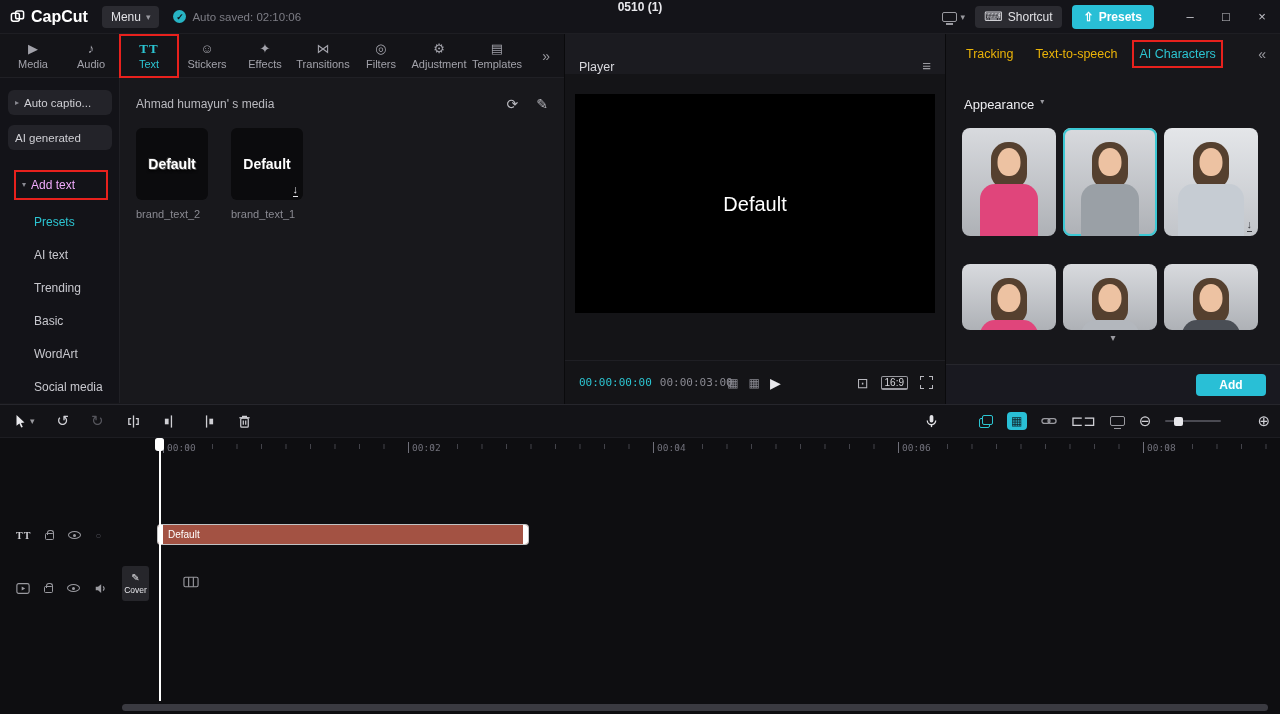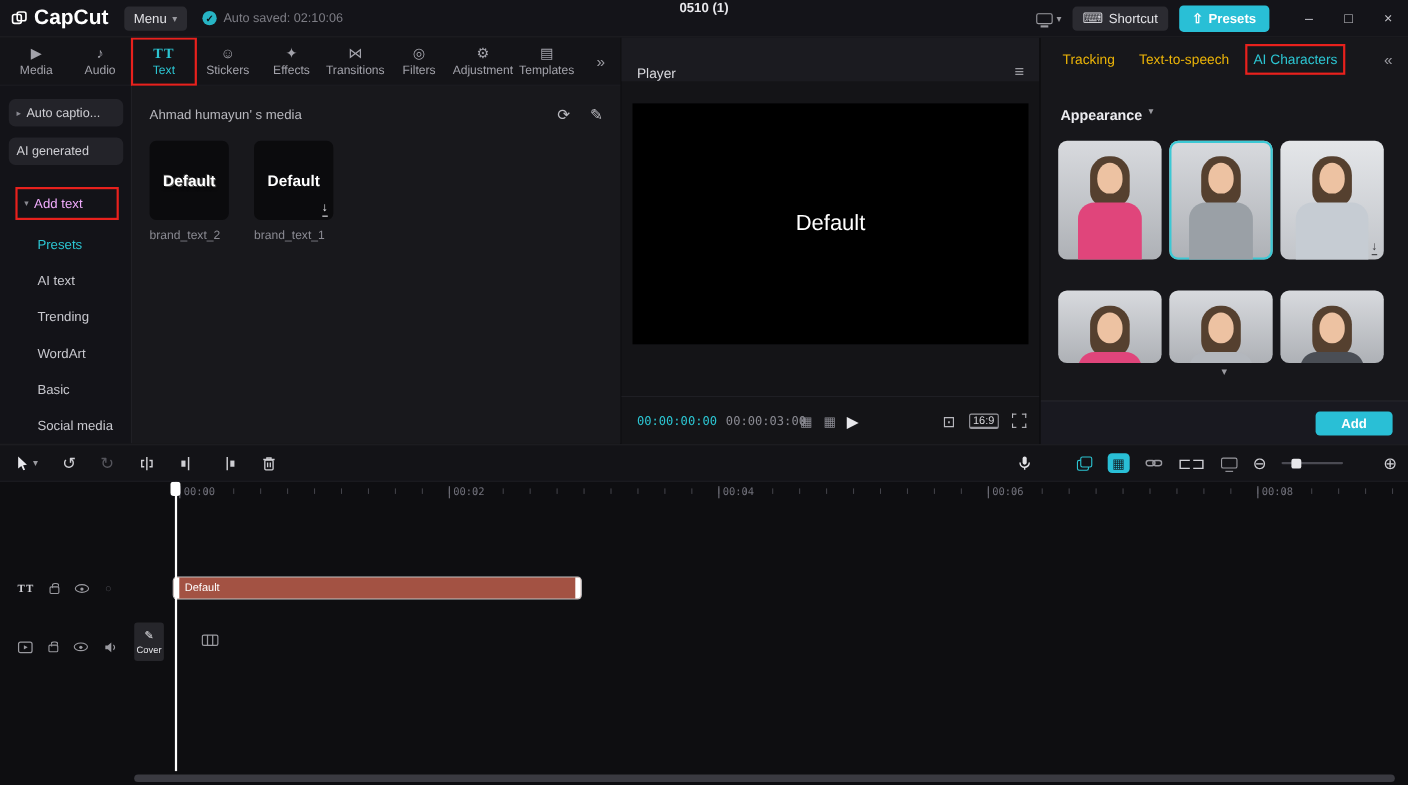--- a/index.html
+++ b/index.html
@@ -4,21 +4,21 @@
 <style>
   *{margin:0;padding:0;box-sizing:border-box}
   html,body{width:1280px;height:714px;background:#0d0d10;font-family:"Liberation Sans",sans-serif;color:#d6d6da;overflow:hidden}
   .app{position:relative;width:1280px;height:714px;background:#0d0d10;font-size:12px}
   i,b,span{font-style:normal}
   svg{display:block}
 
   
   .titlebar{position:absolute;top:0;left:0;width:1280px;height:34px;background:#141419;border-bottom:1px solid #1e1e23;display:flex;align-items:center;justify-content:space-between;padding-left:10px;z-index:5}
   .tb-left{display:flex;align-items:center;gap:14px}
-  .logo{display:flex;align-items:center;gap:6px;font-weight:bold;font-size:19px;color:#fff}
+  .logo{display:flex;align-items:center;gap:6px;font-weight:bold;font-size:16px;color:#fff}
   .btn-dark{display:inline-flex;align-items:center;gap:5px;background:#2b2b31;border:none;color:#e2e2e6;height:22px;border-radius:4px;padding:0 9px;font-size:12px;font-family:inherit;cursor:pointer}
   .cdn{font-size:9px;color:#9a9aa0}
   .autosave{display:flex;align-items:center;gap:6px;color:#7d7d85;font-size:11.5px}
   .chk{width:13px;height:13px;border-radius:50%;background:#27b4c4;color:#0e0e11;font-size:9px;font-weight:bold;display:inline-flex;align-items:center;justify-content:center}
   .tb-center{position:absolute;left:50%;transform:translateX(-50%);top:0;height:34px;display:flex;}
   .ptitle{font-size:12px;font-weight:bold;color:#e8e8ec}
   .tb-right{display:flex;align-items:center;gap:10px}
   .disp{display:inline-flex;align-items:center;gap:4px;cursor:pointer}
   .mon{width:15px;height:10px;border:1.5px solid #9a9aa0;border-radius:2px;position:relative;display:inline-block}
   .mon::after{content:"";position:absolute;left:3px;right:3px;bottom:-4px;height:1.5px;background:#9a9aa0}
@@ -87,21 +87,21 @@
   .fsico i:nth-child(3){bottom:0;left:0;border-bottom-width:1.5px;border-left-width:1.5px}
   .fsico i:nth-child(4){bottom:0;right:0;border-bottom-width:1.5px;border-right-width:1.5px}
 
   
   .right-panel{position:absolute;top:34px;left:945px;width:335px;height:370px;background:#17171b;border-left:1px solid #0a0a0c;overflow:hidden}
   .rtabs{height:40px;display:flex;align-items:center;gap:22px;padding:0 14px 0 20px}
   .rtab{color:#eab308;font-size:12.5px;cursor:pointer;white-space:nowrap}
   .rtab.active{color:#2cc5d2;font-weight:normal}
   .rtab.redbox{outline:2px solid #e8211d;outline-offset:5px}
   .collapse{margin-left:auto;color:#9a9aa0;font-size:14px;cursor:pointer}
-  .appearance{margin:23px 0 16px;padding:0 18px;display:flex;align-items:flex-start;gap:6px;color:#ececf0;font-size:13px;font-weight:bold}
+  .appearance{margin:23px 0 16px;padding:0 18px;display:flex;align-items:flex-start;gap:6px;color:#ececf0;font-size:13px;font-weight:normal}
   .appearance .cdn{font-size:8px}
   .agrid{padding:0 16px;display:flex;flex-wrap:wrap;gap:28px 7px;width:100%}
   .avatar{width:94px;height:108px;border-radius:8px;overflow:hidden;position:relative;cursor:pointer;background:linear-gradient(180deg,#d8dade 0%,#aeb1b6 100%)}
   .avatar.small{height:66px}
   .avatar .hair{position:absolute;top:14px;left:50%;transform:translateX(-50%);width:36px;height:46px;border-radius:17px 17px 14px 14px;background:#55402f}
   .avatar .face{position:absolute;top:20px;left:50%;transform:translateX(-50%);width:23px;height:28px;border-radius:50% 50% 46% 46%;background:#edc2a2}
   .avatar .torso{position:absolute;top:56px;left:50%;transform:translateX(-50%);width:58px;height:54px;border-radius:15px 15px 0 0}
   .a1 .torso,.a4 .torso{background:#e0457b}
   .a2 .torso{background:#9aa0a6}
   .a3 .torso{background:#c6ccd3;width:66px}
@@ -258,22 +258,22 @@
         <div class="side-pill">
           <span>AI generated</span>
         </div>
         <div class="side-add">
           <span class="tri">▾</span>
           <span class="lbl">Add text</span>
         </div>
         <div class="side-sub cyansel">Presets</div>
         <div class="side-sub">AI text</div>
         <div class="side-sub">Trending</div>
+        <div class="side-sub">Basic</div>
         <div class="side-sub">WordArt</div>
-        <div class="side-sub">Basic</div>
         <div class="side-sub">Social media</div>
       </aside>
 
       <div class="presets">
         <div class="phead">
           <span class="pspace">Ahmad humayun' s media</span>
           <span class="pico">⟳</span>
           <span class="pico">✎</span>
         </div>
         <div class="cards">

